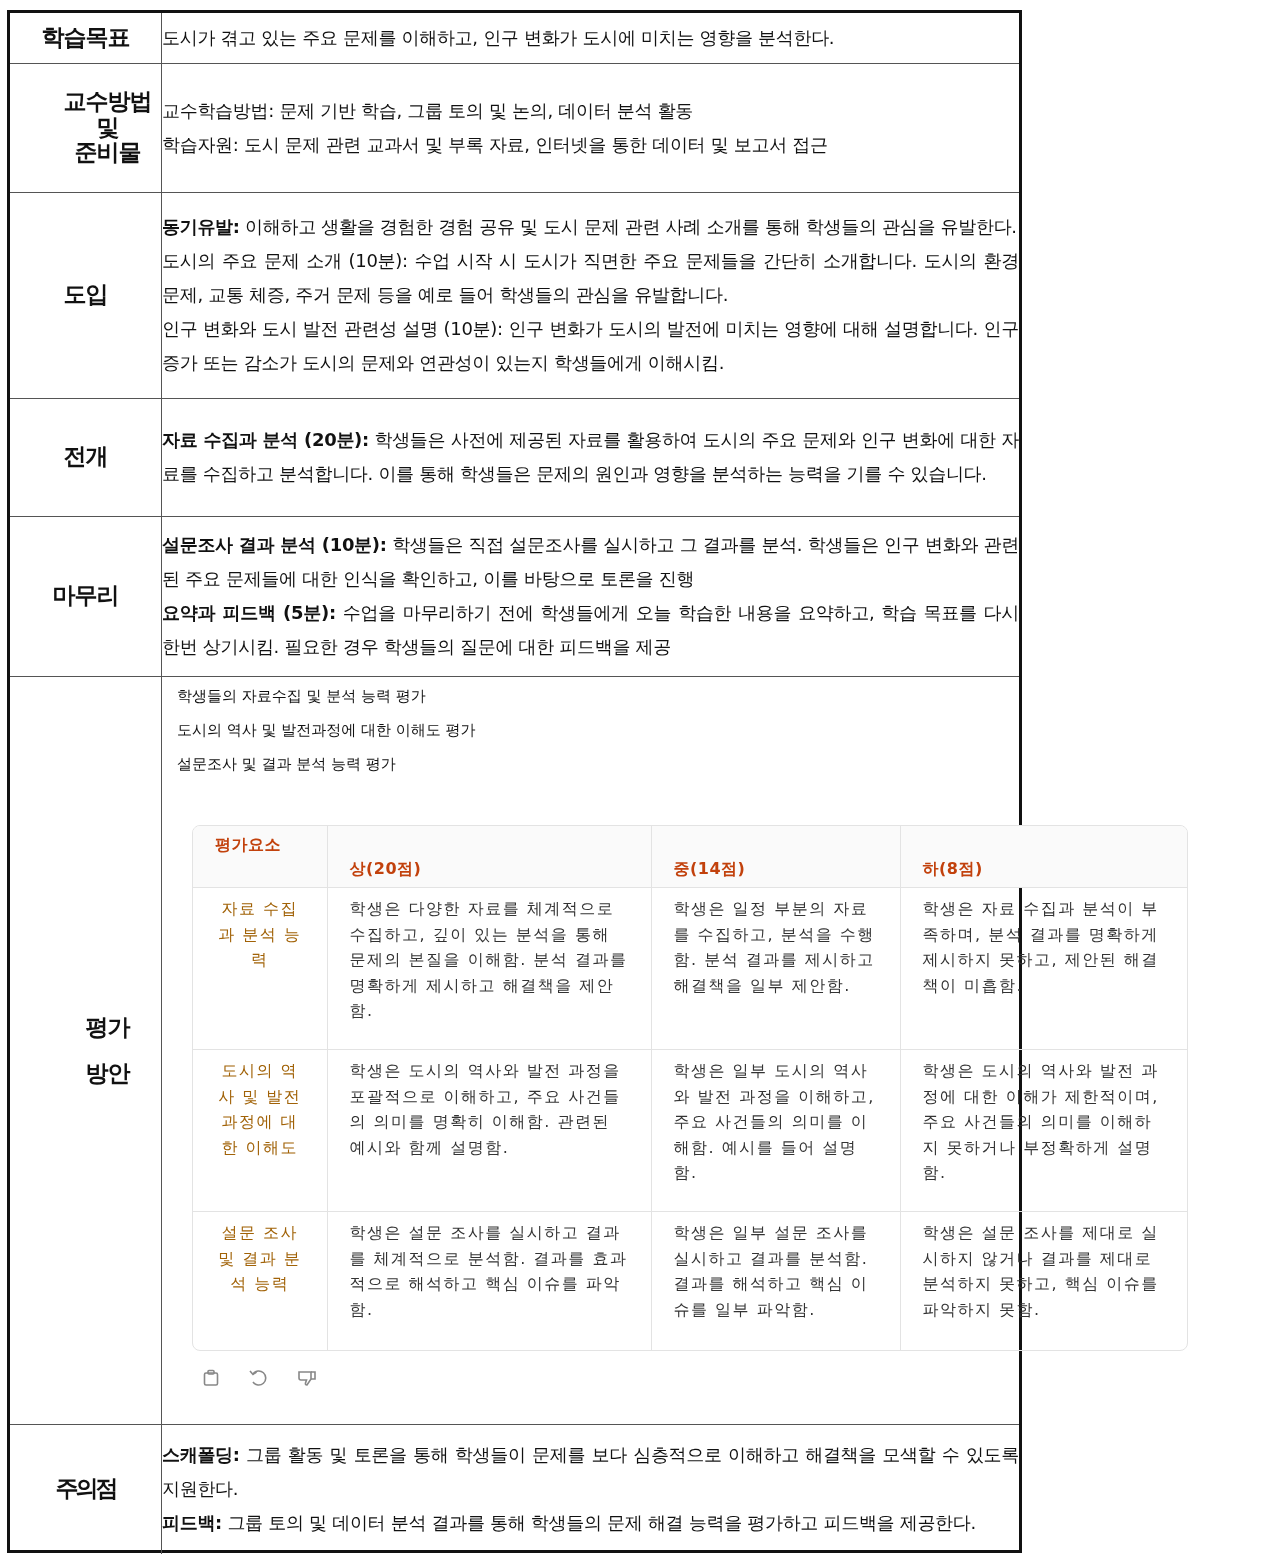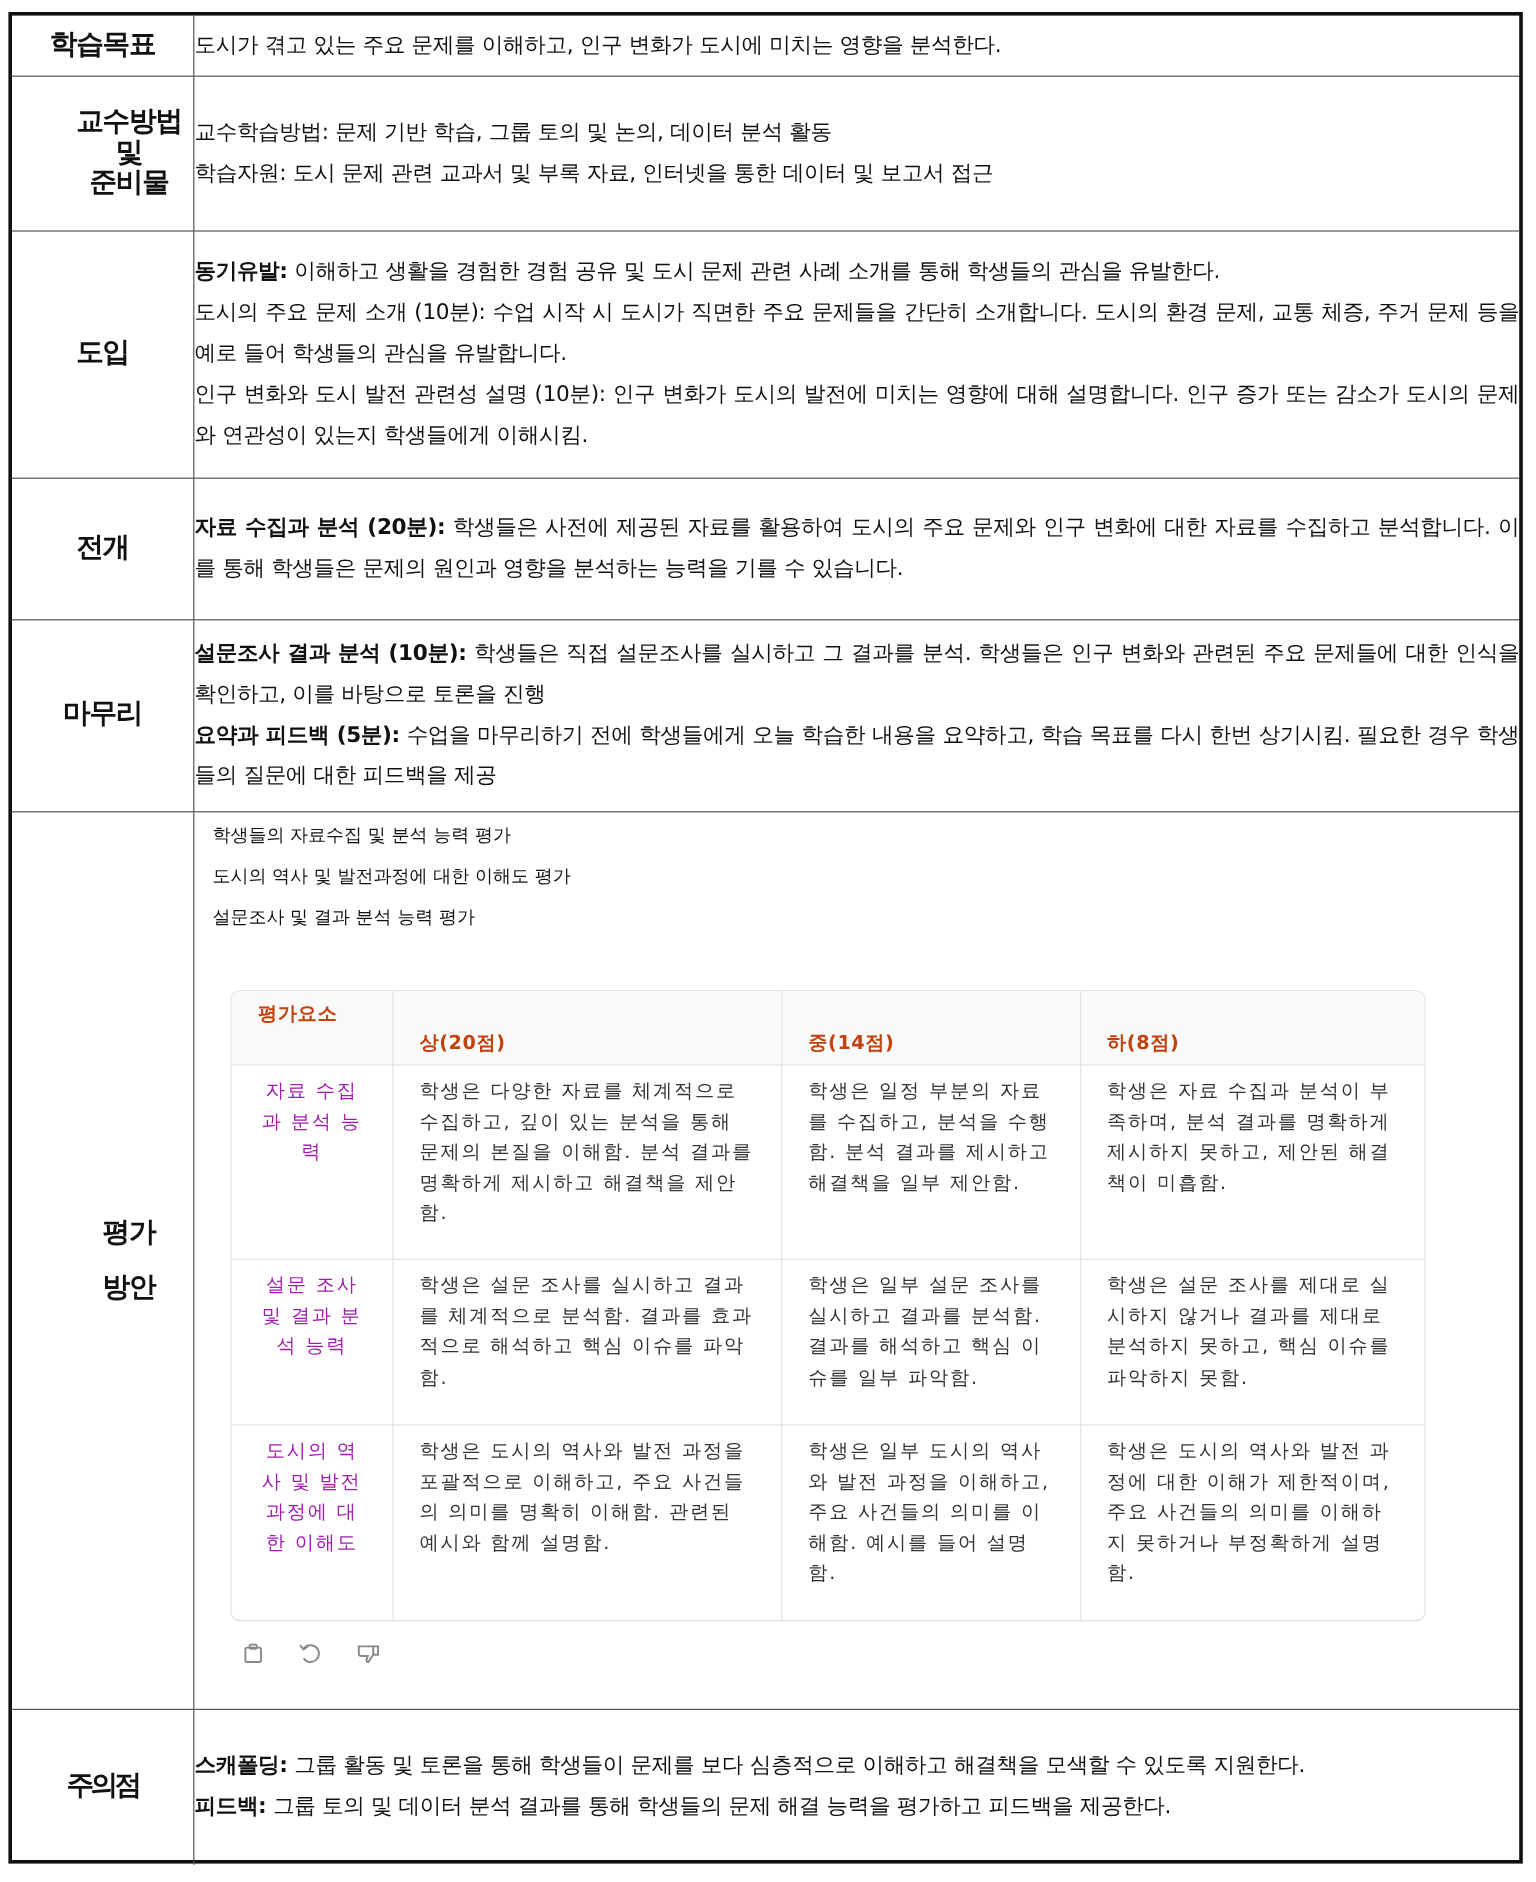--- a/index.html
+++ b/index.html
@@ -1,19 +1,19 @@
 <!DOCTYPE html>
 <html><head>
 <meta charset="utf-8">
 <style>
   html, body { margin: 0; padding: 0; background: #ffffff; }
   body { width: 1280px; height: 1568px; position: relative; overflow: hidden;
          font-family: "DejaVu Sans", "Liberation Sans", sans-serif; color: #111; }
   .outer {
-    position: absolute; left: 7px; top: 10px; width: 1262px; height: 1543px;
+    position: absolute; left: 7px; top: 10px; width: 1015px; height: 1543px;
     border: 3px solid #111; box-sizing: border-box;
   }
   table.main { border-collapse: collapse; width: 100%; height: 100%; table-layout: fixed; }
   table.main td { border: 1px solid #555; vertical-align: middle; padding: 0; }
   table.main tr:first-child td { border-top: none; }
   table.main tr:last-child td { border-bottom: none; }
   table.main td:first-child { border-left: none; width: 151px; text-align: center; }
   table.main td:last-child { border-right: none; }
   .label { font-size: 23px; font-weight: bold; line-height: 1.12; letter-spacing: -1px; }
   .label span { display: block; padding-left: 44px; }
@@ -24,21 +24,21 @@
   .eval-wrap { height: 100%; vertical-align: top !important; }
   .eval-lines { padding: 2px 12px 0 15px; font-size: 15px; line-height: 34px; }
   .rubric-box {
     margin: 44px 0 0 30px; width: 994px; border: 1px solid #e3e3e3; border-radius: 8px; overflow: hidden;
   }
   table.rubric { border-collapse: collapse; width: 100%; table-layout: fixed; font-size: 16px; color: #333; }
   table.rubric th, table.rubric td { border-right: 1px solid #e3e3e3; border-bottom: 1px solid #e3e3e3; text-align: left; vertical-align: top; padding: 8px 22px 10px 22px; line-height: 25.5px; letter-spacing: 1.5px; }
   table.rubric tr > *:last-child { border-right: none; }
   table.rubric tr:last-child td { border-bottom: none; }
   table.rubric th { background: #fafafa; font-weight: bold; color: #c2410c; vertical-align: bottom; letter-spacing: 0.5px; padding-top: 4px; padding-bottom: 6px; }
-  table.rubric td.crit { color: #a21caf; }
+  table.rubric td.crit { color: #a16207; }
   .icons { display: flex; gap: 22px; margin: 14px 0 0 36px; color: #777; }
   .icons span { width: 26px; height: 26px; display: inline-flex; align-items: center; justify-content: center; cursor: pointer; }
 </style>
 </head>
 <body>
 
 <div class="outer">
 <table class="main">
   <tbody>
         <tr style="height:50px">
@@ -108,31 +108,31 @@
             <th>상(20점)</th>
             <th>중(14점)</th>
             <th>하(8점)</th>
           </tr>
           <tr style="height:162px">
             <td class="crit">자료 수집과 분석 능력</td>
             <td>학생은 다양한 자료를 체계적으로 수집하고, 깊이 있는 분석을 통해 문제의 본질을 이해함. 분석 결과를 명확하게 제시하고 해결책을 제안함.</td>
             <td>학생은 일정 부분의 자료를 수집하고, 분석을 수행함. 분석 결과를 제시하고 해결책을 일부 제안함.</td>
             <td>학생은 자료 수집과 분석이 부족하며, 분석 결과를 명확하게 제시하지 못하고, 제안된 해결책이 미흡함.</td>
           </tr>
+          <tr style="height:162px">
+            <td class="crit">도시의 역사 및 발전 과정에 대한 이해도</td>
+            <td>학생은 도시의 역사와 발전 과정을 포괄적으로 이해하고, 주요 사건들의 의미를 명확히 이해함. 관련된 예시와 함께 설명함.</td>
+            <td>학생은 일부 도시의 역사와 발전 과정을 이해하고, 주요 사건들의 의미를 이해함. 예시를 들어 설명함.</td>
+            <td>학생은 도시의 역사와 발전 과정에 대한 이해가 제한적이며, 주요 사건들의 의미를 이해하지 못하거나 부정확하게 설명함.</td>
+          </tr>
           <tr style="height:138px">
             <td class="crit">설문 조사 및 결과 분석 능력</td>
             <td>학생은 설문 조사를 실시하고 결과를 체계적으로 분석함. 결과를 효과적으로 해석하고 핵심 이슈를 파악함.</td>
             <td>학생은 일부 설문 조사를 실시하고 결과를 분석함. 결과를 해석하고 핵심 이슈를 일부 파악함.</td>
             <td>학생은 설문 조사를 제대로 실시하지 않거나 결과를 제대로 분석하지 못하고, 핵심 이슈를 파악하지 못함.</td>
-          </tr>
-          <tr style="height:162px">
-            <td class="crit">도시의 역사 및 발전 과정에 대한 이해도</td>
-            <td>학생은 도시의 역사와 발전 과정을 포괄적으로 이해하고, 주요 사건들의 의미를 명확히 이해함. 관련된 예시와 함께 설명함.</td>
-            <td>학생은 일부 도시의 역사와 발전 과정을 이해하고, 주요 사건들의 의미를 이해함. 예시를 들어 설명함.</td>
-            <td>학생은 도시의 역사와 발전 과정에 대한 이해가 제한적이며, 주요 사건들의 의미를 이해하지 못하거나 부정확하게 설명함.</td>
           </tr>
         </tbody>
               </table>
       </div>
       <div class="icons">
         <span>
           <svg width="20" height="20" viewBox="0 0 20 20" fill="none" stroke="#888" stroke-width="1.6">
                   <rect x="3.5" y="5" width="13" height="12" rx="1.5"></rect>
                   <rect x="7" y="2.5" width="6" height="3.5" rx="1"></rect>
                 </svg>

